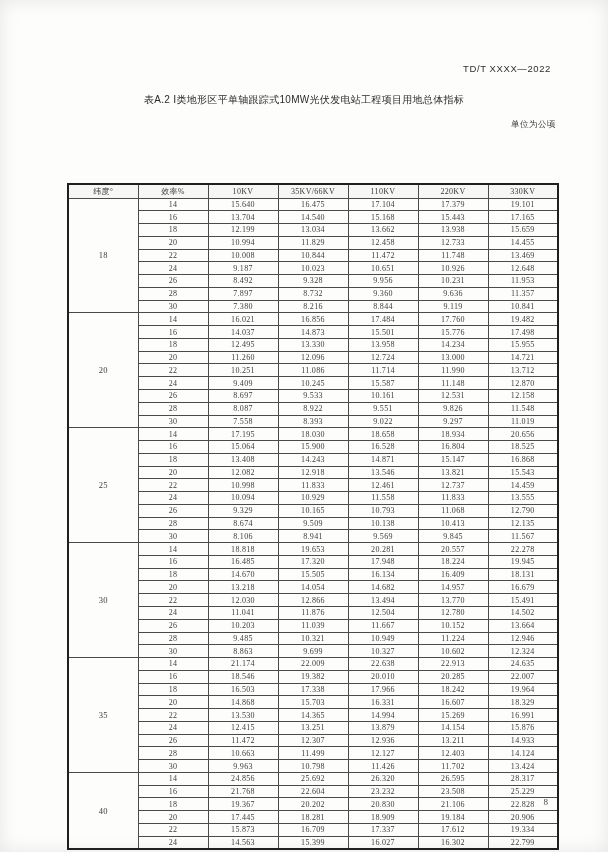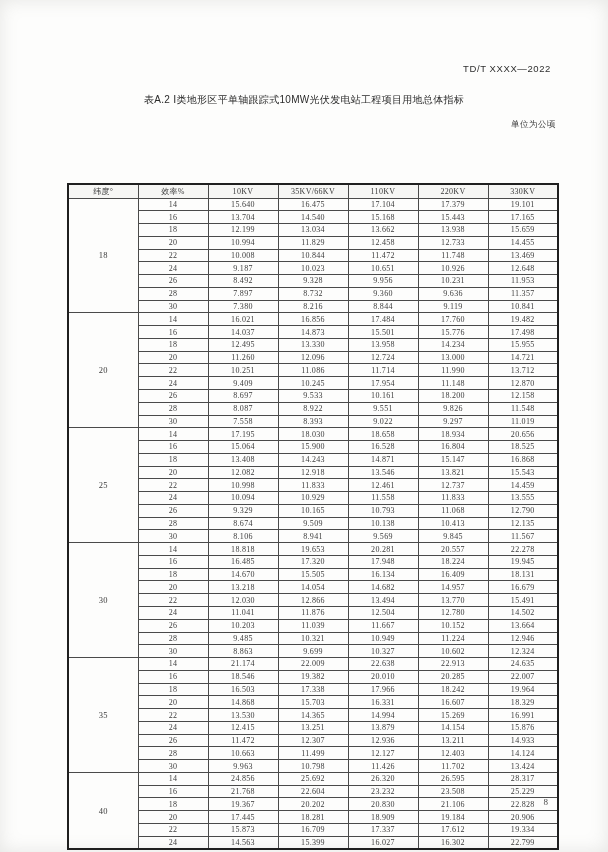--- a/index.html
+++ b/index.html
@@ -190,30 +190,30 @@
           <td>10.251</td>
           <td>11.086</td>
           <td>11.714</td>
           <td>11.990</td>
           <td>13.712</td>
         </tr>
         <tr>
           <td>24</td>
           <td>9.409</td>
           <td>10.245</td>
-          <td>17.954</td>
+          <td>15.587</td>
           <td>11.148</td>
           <td>12.870</td>
         </tr>
         <tr>
           <td>26</td>
           <td>8.697</td>
           <td>9.533</td>
           <td>10.161</td>
-          <td>18.200</td>
+          <td>12.531</td>
           <td>12.158</td>
         </tr>
         <tr>
           <td>28</td>
           <td>8.087</td>
           <td>8.922</td>
           <td>9.551</td>
           <td>9.826</td>
           <td>11.548</td>
         </tr>

